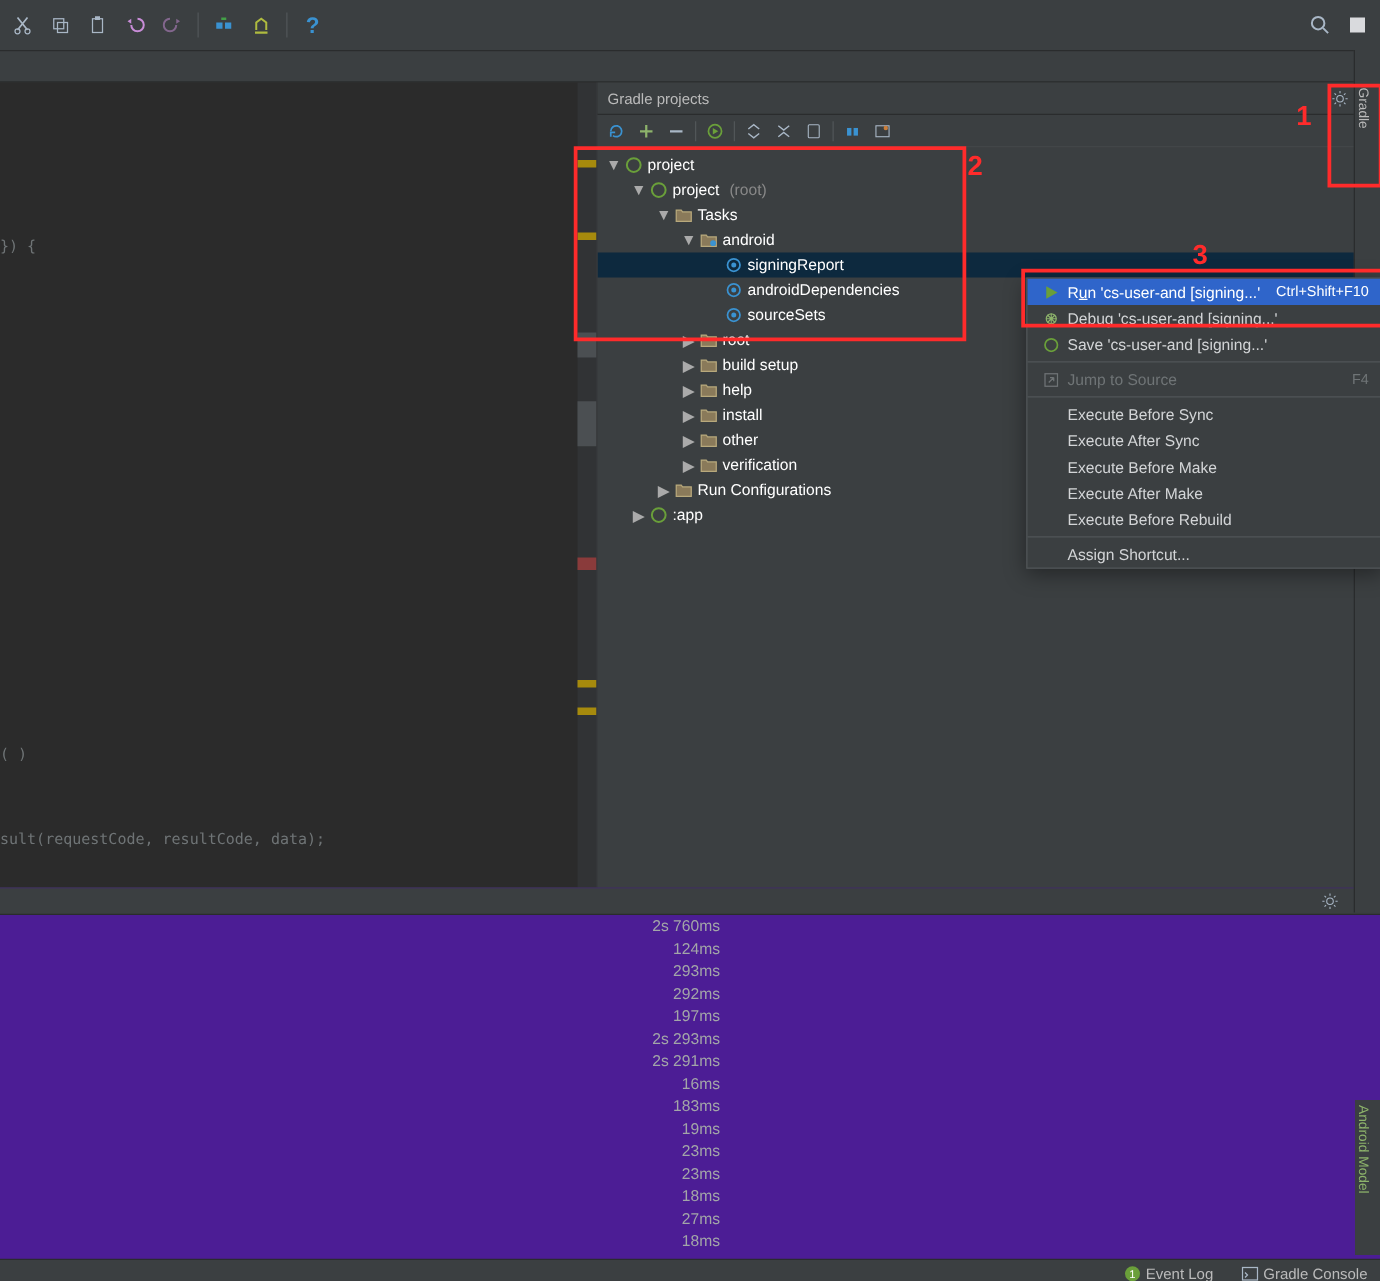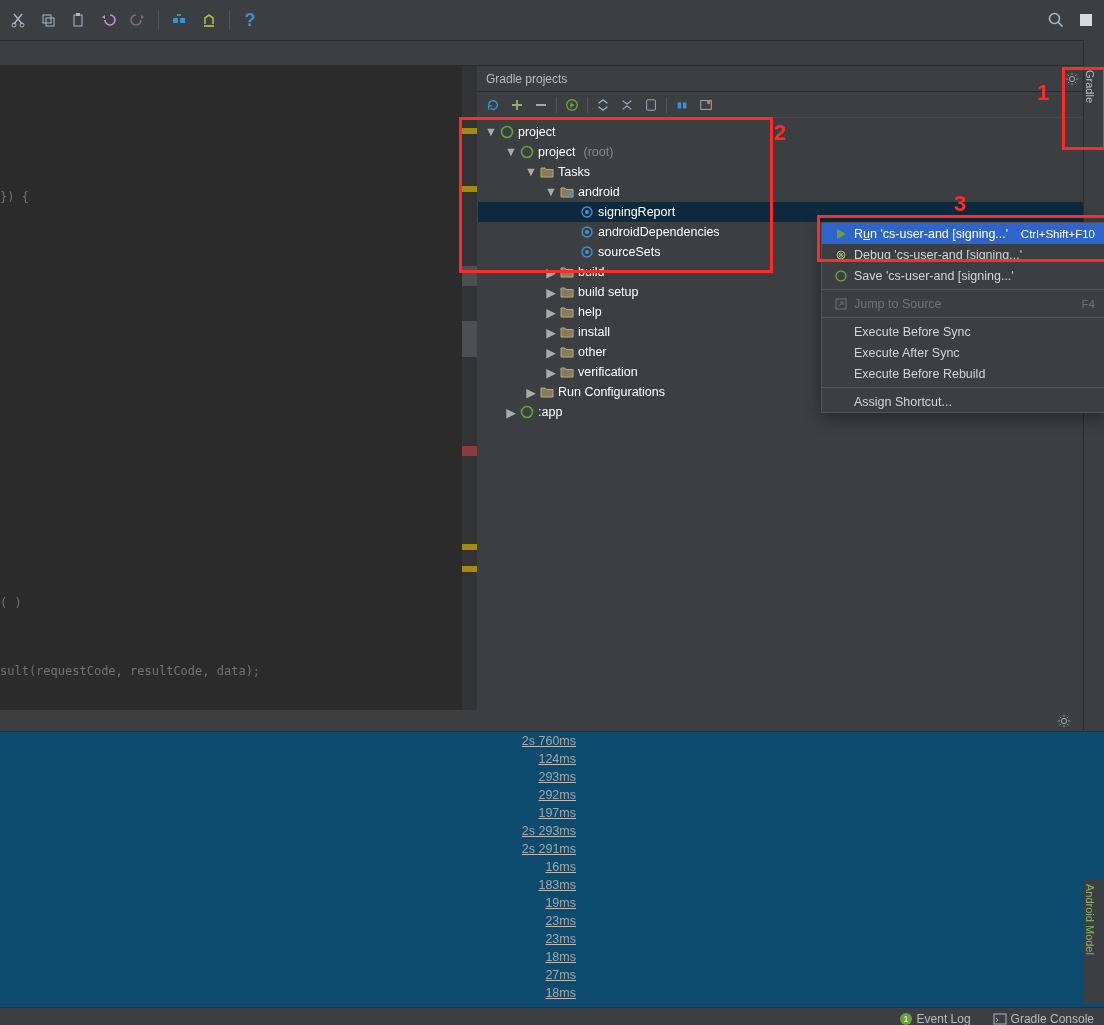--- a/index.html
+++ b/index.html
@@ -37,21 +37,21 @@
 .context-menu .mi.disabled { color:#6f7476; cursor:default; }
 .context-menu .mi .mi-icon { width:18px; display:flex; justify-content:center; margin-right:4px; }
 .context-menu .mi .short { margin-left:auto; font-size:11.5px; color:inherit; }
 .context-menu .sep { height:1px; background:#515658; margin:3px 0; }
 
 
 .anno-box { position:absolute; border:3px solid #ff2b2b; pointer-events:none; z-index:30; }
 .anno-label { position:absolute; color:#ff2b2b; font-weight:bold; font-size:22px; z-index:31; font-family:Arial,sans-serif; }
 
 
-.console-wrap { height:296px; background:#0c4a6e; border-top:1px solid #3b3f41; position:relative;text-decoration:underline; }
+.console-wrap { height:296px; background:#4c1d95; border-top:1px solid #3b3f41; position:relative; }
 .console-hdr { height:20px; background:#3b3f41; display:flex; justify-content:flex-end; align-items:center; gap:8px; padding:0 8px; border-bottom:1px solid #2a2c2d; }
 .console { padding-top:2px; }
 .console-line { height:18px; color:#a3a6a8; text-align:right; padding-right:528px; font-size:12.5px; }
 
 
 .status { height:21px; background:#3b3f41; border-top:1px solid #2a2c2d; display:flex; align-items:center; justify-content:flex-end; gap:22px; padding:0 10px; font-size:12px; color:#bbb; }
 .status .item { display:flex; align-items:center; gap:4px; cursor:pointer; }
 
 .codefrag { position:absolute; left:0; color:#6f7476; font-family:Consolas,monospace; font-size:12px; }
 
@@ -286,21 +286,21 @@
           </span>
         <span class="label">sourceSets</span>
       </div>
       <div class="tree-row indent-3">
         <span class="chevron">▶</span>
         <span class="node-icon">
             <svg width="14" height="12">
               <path d="M1 2h4l1 1.5h7V11H1z" fill="#8a7a5a" stroke="#b8a97c"></path>
             </svg>
           </span>
-        <span class="label">build</span>
+        <span class="label">root</span>
       </div>
       <div class="tree-row indent-3">
         <span class="chevron">▶</span>
         <span class="node-icon">
             <svg width="14" height="12">
               <path d="M1 2h4l1 1.5h7V11H1z" fill="#8a7a5a" stroke="#b8a97c"></path>
             </svg>
           </span>
         <span class="label">build setup</span>
       </div>
@@ -399,20 +399,28 @@
         <span class="short">F4</span>
       </div>
       <div class="sep"></div>
       <div class="mi">
           <span class="mi-icon"></span>
           <span>Execute Before Sync</span>
         </div>
       <div class="mi">
           <span class="mi-icon"></span>
           <span>Execute After Sync</span>
+        </div>
+      <div class="mi">
+          <span class="mi-icon"></span>
+          <span>Execute Before Make</span>
+        </div>
+      <div class="mi">
+          <span class="mi-icon"></span>
+          <span>Execute After Make</span>
         </div>
       <div class="mi">
           <span class="mi-icon"></span>
           <span>Execute Before Rebuild</span>
         </div>
       <div class="sep"></div>
       <div class="mi">
           <span class="mi-icon"></span>
           <span>Assign Shortcut...</span>
         </div>

